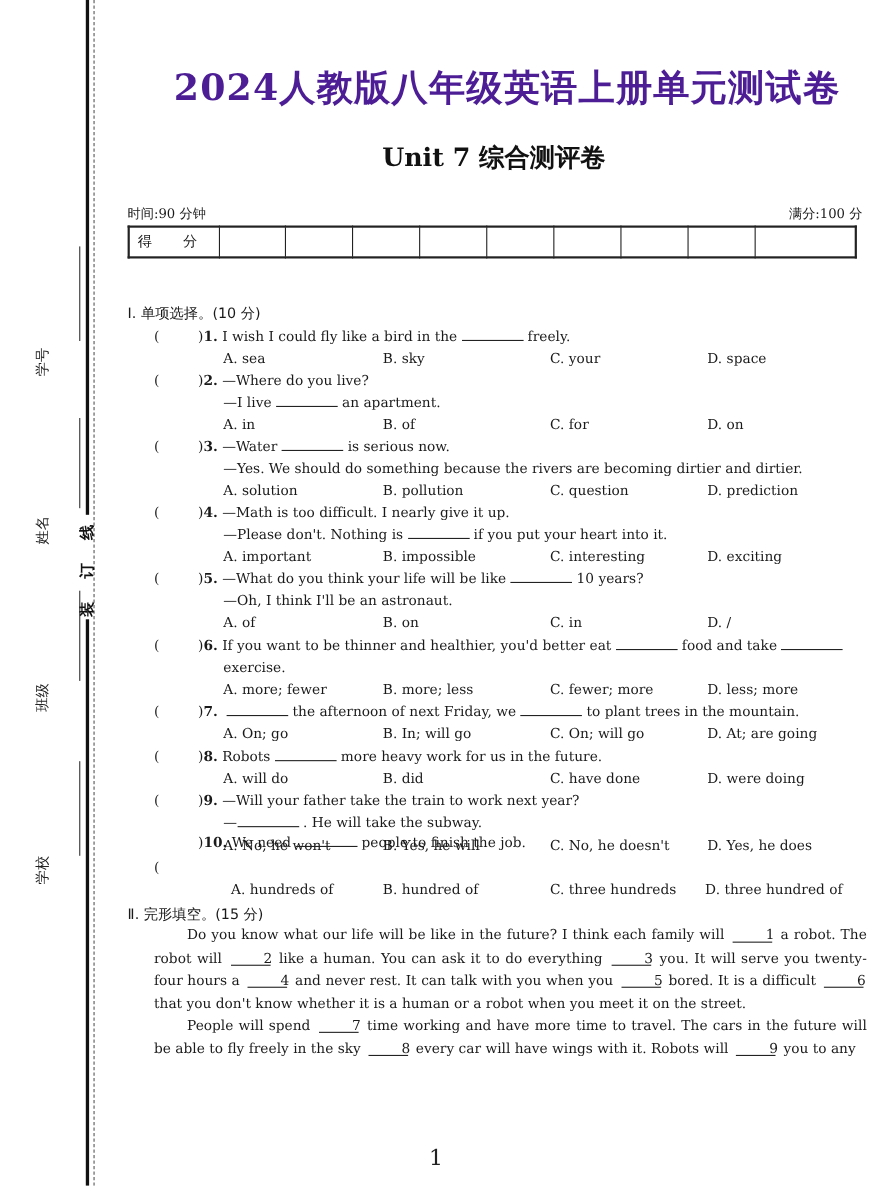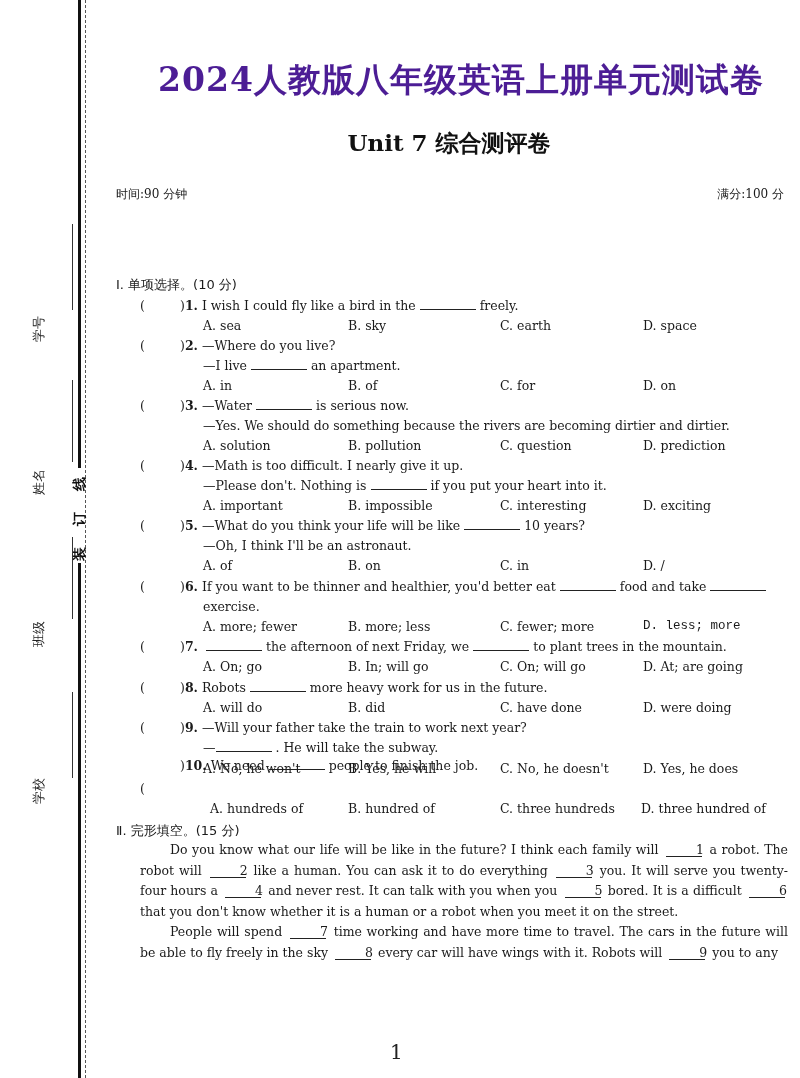--- a/index.html
+++ b/index.html
@@ -72,31 +72,43 @@
 </div>
 
 <div class="main">
   <div class="title">2024人教版八年级英语上册单元测试卷</div>
   <div class="subtitle">Unit 7 综合测评卷</div>
   <div class="meta left">时间:90 分钟</div>
   <div class="meta right">满分:100 分</div>
 
   <table class="score">
     <tbody>
+    <tr>
+      <td class="hdr">得 分</td>
+      <td></td>
+      <td></td>
+      <td></td>
+      <td></td>
+      <td></td>
+      <td></td>
+      <td></td>
+      <td></td>
+      <td></td>
+    </tr>
   </tbody>
     </table>
 
   <div class="section-title" style="top:276px;">Ⅰ. 单项选择。(10 分)</div>
 
   <div>
     <span class="paren" style="top:298px;">(</span>
     <span class="stem" style="top:298px;">)<span class="qnum">1.</span> <span>I wish I could fly like a bird in the</span><span class="blank"></span><span>freely.</span></span>
     <span class="opt" style="top:318px;left:89px;">A. sea</span>
     <span class="opt" style="top:318px;left:234px;">B. sky</span>
-    <span class="opt" style="top:318px;left:386px;">C. earth</span>
+    <span class="opt" style="top:318px;left:386px;">C. your</span>
     <span class="opt" style="top:318px;left:529px;">D. space</span>
   </div>
 
   <div>
     <span class="paren" style="top:338px;">(</span>
     <span class="stem" style="top:338px;">)<span class="qnum">2.</span> <span>—Where do you live?</span></span>
     <span class="cont" style="top:358px;"><span>—I live</span><span class="blank"></span><span>an apartment.</span></span>
     <span class="opt" style="top:378px;left:89px;">A. in</span>
     <span class="opt" style="top:378px;left:234px;">B. of</span>
     <span class="opt" style="top:378px;left:386px;">C. for</span>
@@ -133,21 +145,21 @@
     <span class="opt" style="top:558px;left:529px;">D. /</span>
   </div>
 
   <div>
     <span class="paren" style="top:579px;">(</span>
     <span class="stem" style="top:579px;">)<span class="qnum">6.</span> <span>If you want to be thinner and healthier, you'd better eat</span><span class="blank"></span><span>food and take</span><span class="blank"></span></span>
     <span class="cont" style="top:599px;">exercise.</span>
     <span class="opt" style="top:619px;left:89px;">A. more; fewer</span>
     <span class="opt" style="top:619px;left:234px;">B. more; less</span>
     <span class="opt" style="top:619px;left:386px;">C. fewer; more</span>
-    <span class="opt" style="top:619px;left:529px;font-family:Liberation Mono, monospace;">D. less; more</span>
+    <span class="opt" style="top:619px;left:529px;">D. less; more</span>
   </div>
 
   <div>
     <span class="paren" style="top:639px;">(</span>
     <span class="stem" style="top:639px;">)<span class="qnum">7.</span> <span class="blank"></span><span>the afternoon of next Friday, we</span><span class="blank"></span><span>to plant trees in the mountain.</span></span>
     <span class="opt" style="top:659px;left:89px;text-align:center;">A. On; go</span>
     <span class="opt" style="top:659px;left:234px;">B. In; will go</span>
     <span class="opt" style="top:659px;left:386px;">C. On; will go</span>
     <span class="opt" style="top:659px;left:529px;">D. At; are going</span>
   </div>

